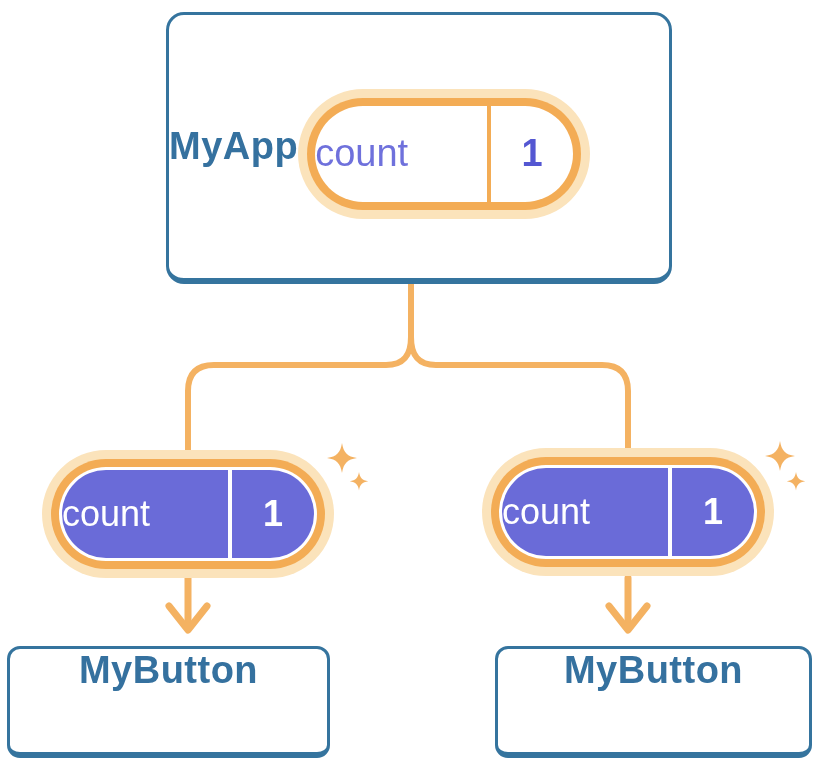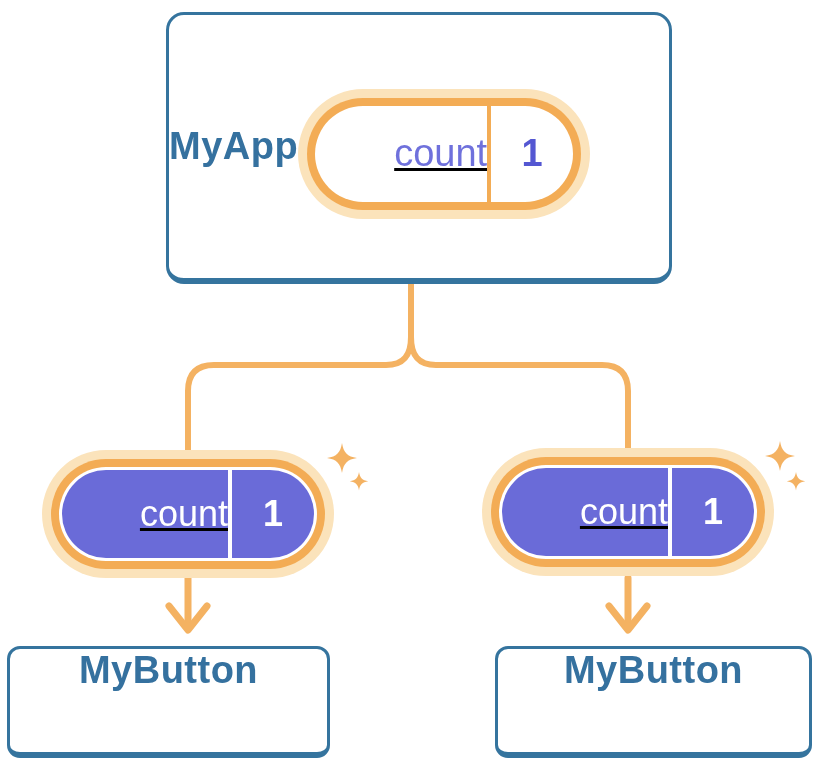--- a/index.html
+++ b/index.html
@@ -38,21 +38,21 @@
   .pill-mid{border-radius:999px;background:var(--orange);padding:8px;height:100%;}
   .pill-inner{border-radius:999px;background:var(--white);height:100%;
     display:flex;align-items:stretch;overflow:hidden;}
   .state-pill{width:292px;height:130px;margin-top:14px;position:relative;}
   .prop-pill{position:absolute;width:292px;height:128px;}
   .prop-pill.left{left:42px;top:450px;}
   .prop-pill.right{left:482px;top:448px;}
   .pill-fill{flex:1;display:flex;align-items:stretch;overflow:hidden;
     border-radius:999px;background:var(--purple);}
   .prop-pill .pill-inner{padding:3px;}
-  .label-sec{flex:1;display:flex;align-items:center;justify-content:flex-end;text-decoration:underline;}
+  .label-sec{flex:1;display:flex;align-items:center;justify-content:flex-start;}
   .value-sec{width:82px;display:flex;align-items:center;justify-content:center;}
   .state-pill .pill-label{font-size:38px;font-weight:500;color:var(--purple-text);}
   .state-pill .pill-value{font-size:38px;font-weight:700;color:var(--purple-value);}
   .state-pill .divider{width:4px;background:var(--orange);}
   .prop-pill .pill-label{font-size:36px;font-weight:500;color:var(--white);}
   .prop-pill .pill-value{font-size:36px;font-weight:700;color:var(--white);}
   .prop-pill .divider{width:4px;background:var(--white);}
 </style>
 </head>
 <body>

